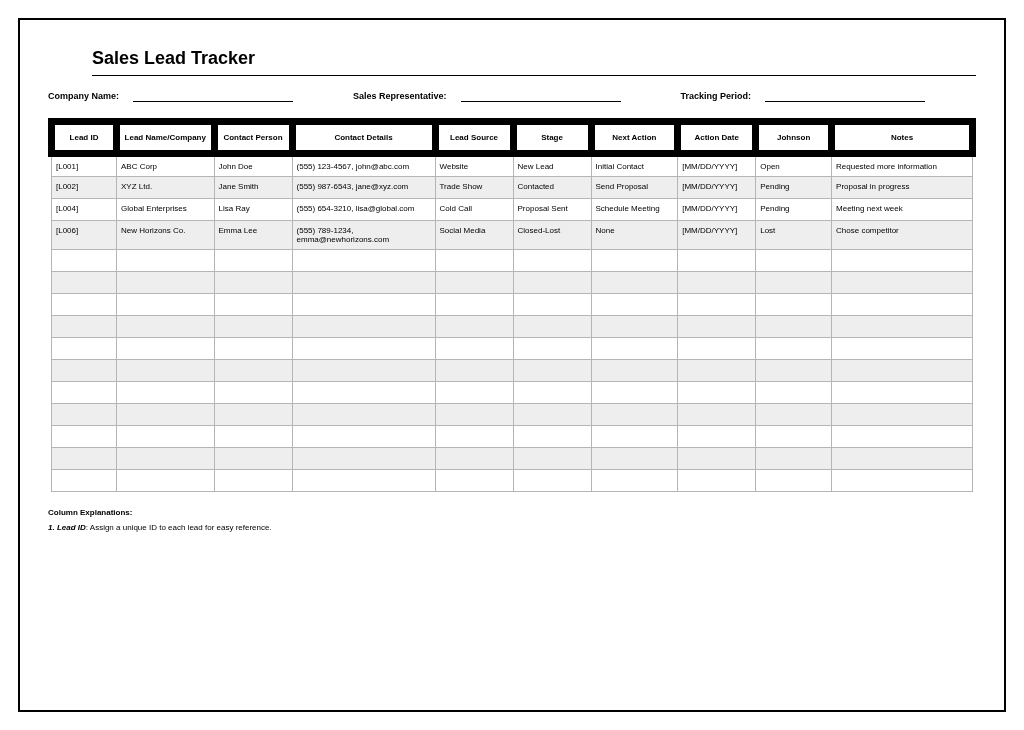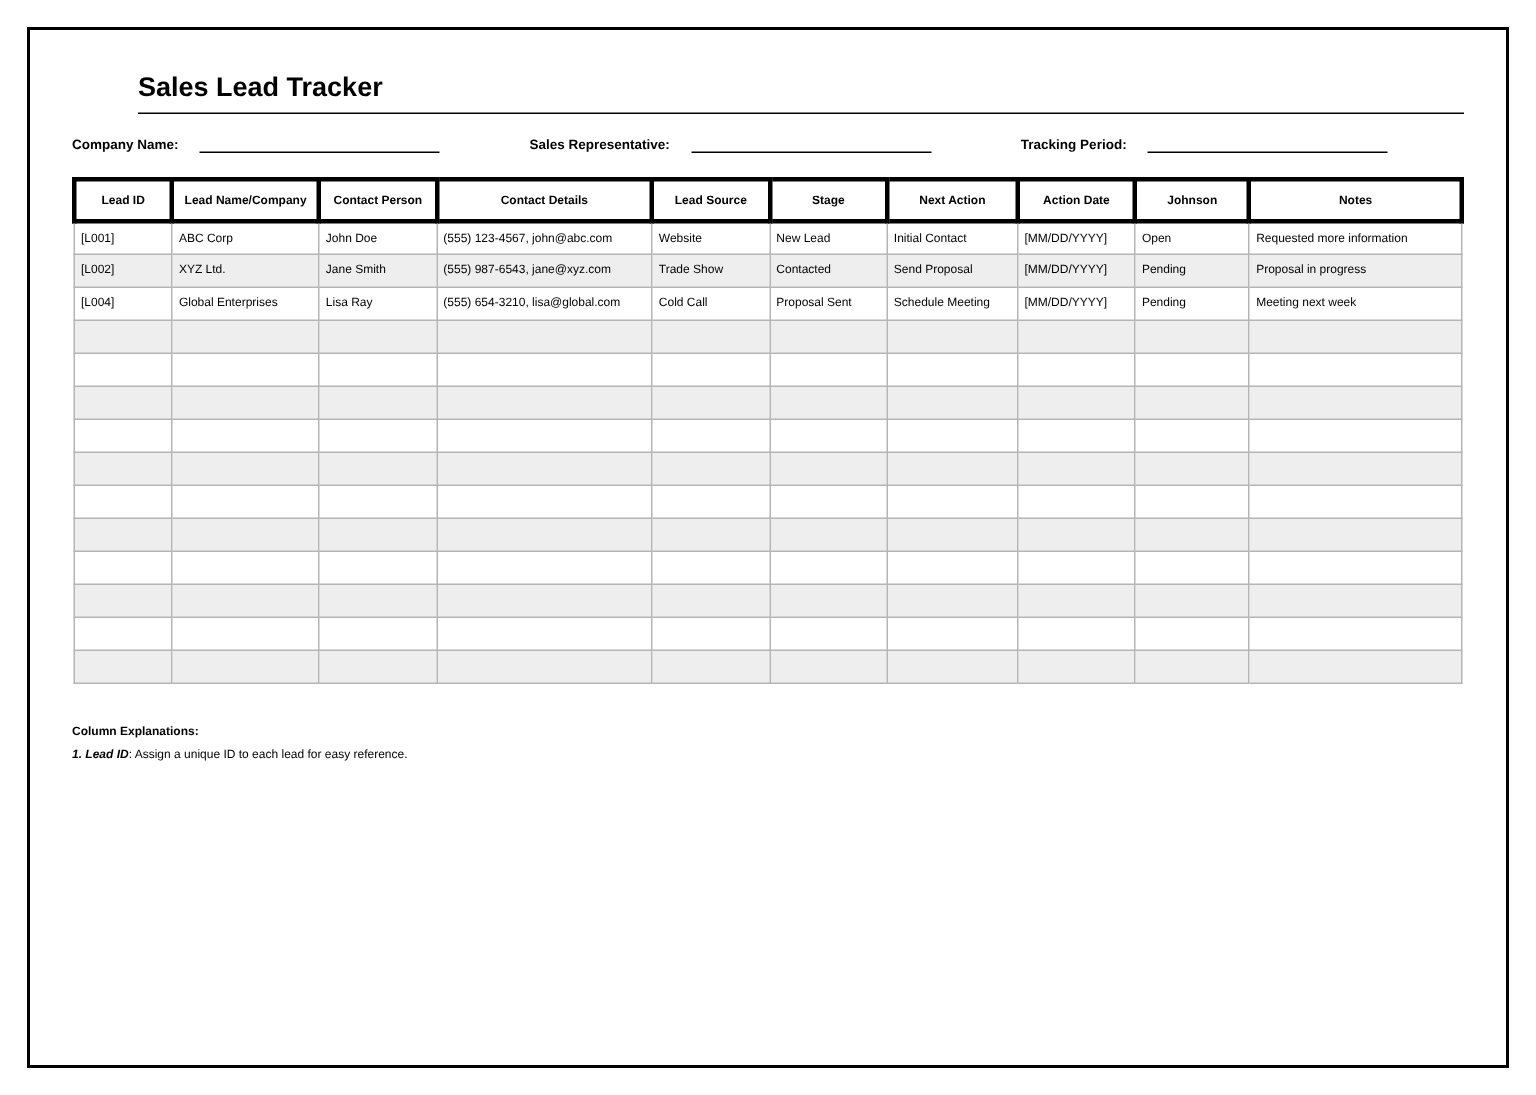--- a/index.html
+++ b/index.html
@@ -50,21 +50,21 @@
     font-size: 8px;
   }
   table.lead-table th, table.lead-table td {
     border: 1px solid #b5b5b5;
     padding: 5px 4px;
     text-align: left;
     vertical-align: top;
     overflow: hidden;
   }
   table.lead-table th {
-    border: 3px solid #000000;
+    border: 7px solid #000000;
     font-weight: 700;
     text-align: center;
     background: #fff;
     padding: 8px 2px;
   }
   table.lead-table tbody tr:nth-child(even) td { background: #eee; }
   table.lead-table tbody tr:nth-child(odd)  td { background: #fff; }
   table.lead-table tbody tr td { height: 22px; }
 
   
@@ -73,21 +73,21 @@
   col.c-person { width: 72px; }
   col.c-contact{ width: 132px; }
   col.c-source { width: 72px; }
   col.c-stage  { width: 72px; }
   col.c-action { width: 80px; }
   col.c-date   { width: 72px; }
   col.c-status { width: 70px; }
   col.c-notes  { width: 130px; }
 
   .explain {
-    margin-top: 27px;
+    margin-top: 16px;
     font-size: 8px;
   }
   .explain .hd { font-weight: 700; margin-bottom: 6px; }
   .explain .item { margin-bottom: 2px; }
   .explain .item b { font-weight: 700; font-style: italic; }
 </style>
 </head>
 <body>
 
 <div class="page">
@@ -168,20 +168,32 @@
             <td>Lisa Ray</td>
             <td>(555) 654-3210, lisa@global.com</td>
             <td>Cold Call</td>
             <td>Proposal Sent</td>
             <td>Schedule Meeting</td>
             <td>[MM/DD/YYYY]</td>
             <td>Pending</td>
             <td>Meeting next week</td>
           </tr>
           <tr>
+            <td>[L006]</td>
+            <td>New Horizons Co.</td>
+            <td>Emma Lee</td>
+            <td>(555) 789-1234, emma@newhorizons.com</td>
+            <td>Social Media</td>
+            <td>Closed-Lost</td>
+            <td>None</td>
+            <td>[MM/DD/YYYY]</td>
+            <td>Lost</td>
+            <td>Chose competitor</td>
+          </tr>
+          <tr>
             <td></td>
             <td></td>
             <td></td>
             <td></td>
             <td></td>
             <td></td>
             <td></td>
             <td></td>
             <td></td>
             <td></td>

